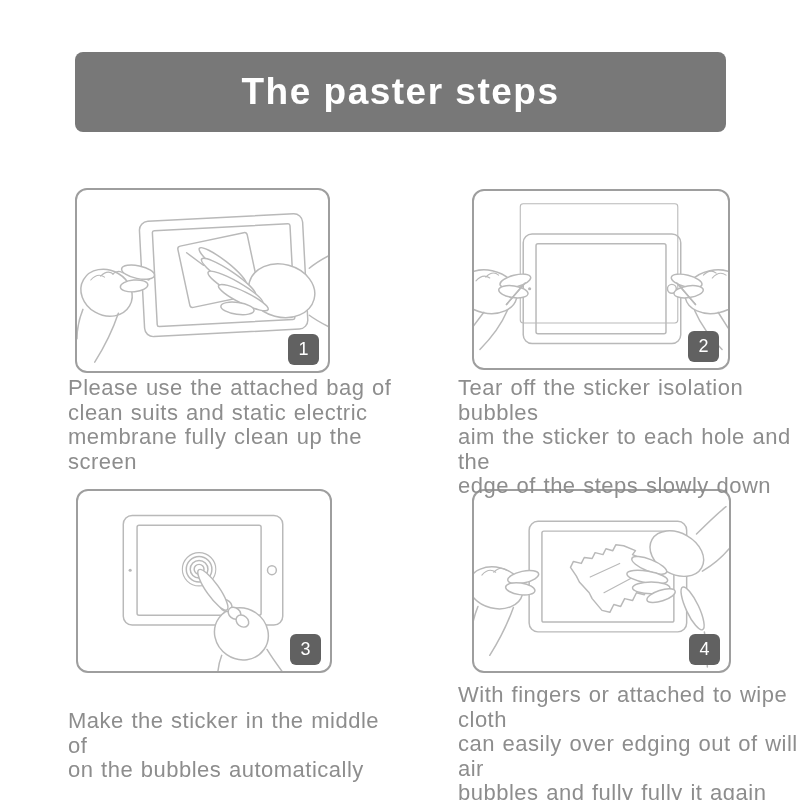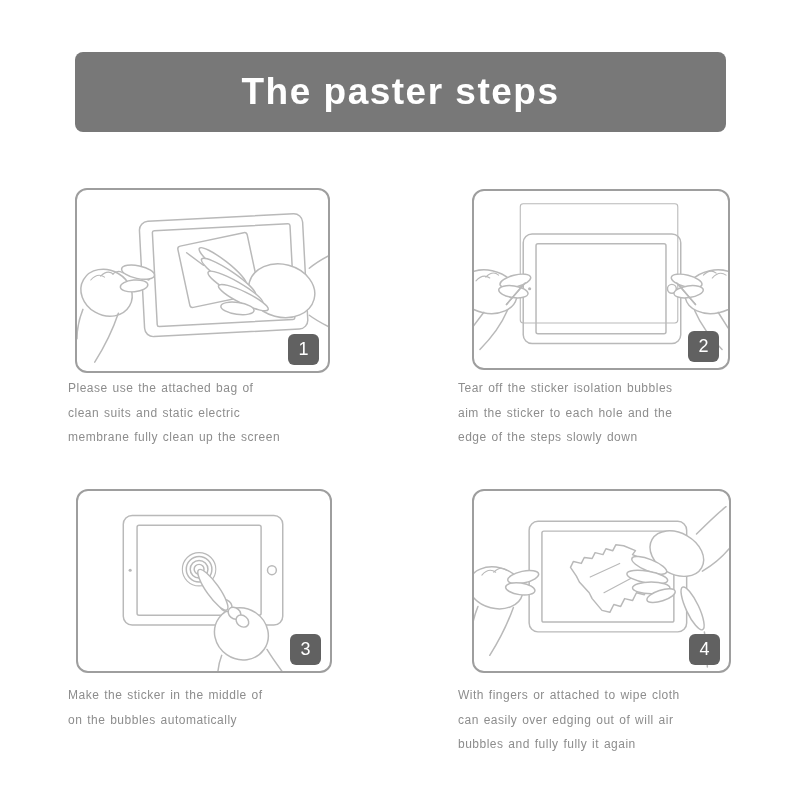--- a/index.html
+++ b/index.html
@@ -36,26 +36,26 @@
   .pos-p4 { left:472px; top:489px; width:259px; height:184px; }
   .badge {
     position:absolute; right:9px; bottom:6px; width:31px; height:31px;
     border-radius:6px; background:var(--c-badge_bg,#646464);
     color:var(--c-badge_text,#ffffff); font-size:18px;
     display:flex; align-items:center; justify-content:center;
   }
   
   .caption {
     position:absolute; margin:0; color:var(--c-caption_text,#8d8d8d);
-    font-size:12px; line-height:24.5px; letter-spacing:0.5px; word-spacing:1px;
+    font-size:22px; line-height:24.5px; letter-spacing:0.5px; word-spacing:1px;
   }
   .caption .line { display:block; }
   .pos-c1 { left:68px;  top:376px; width:330px; }
   .pos-c2 { left:458px; top:376px; width:340px; }
-  .pos-c3 { left:68px;  top:683px; width:330px; }
+  .pos-c3 { left:68px;  top:709px; width:330px; }
   .pos-c4 { left:458px; top:683px; width:342px; }
 </style>
 </head>
 <body>
 
 <div class="canvas">
 
   <div class="banner">
     <span class="title">The paster steps</span>
   </div>

